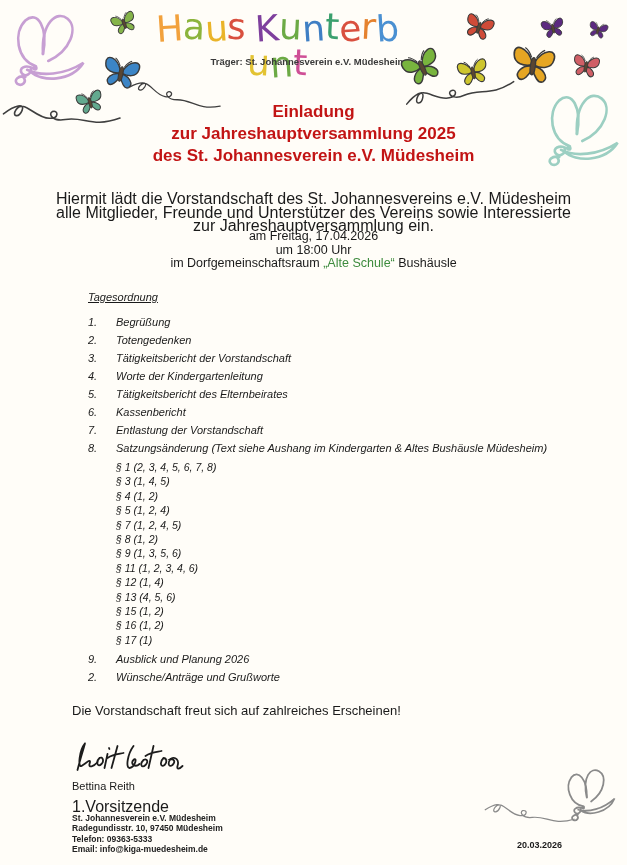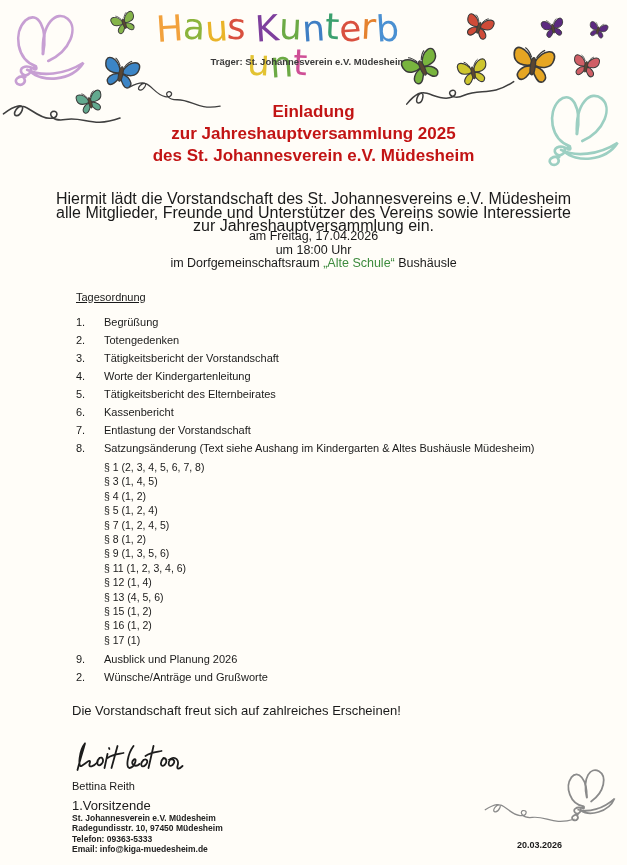--- a/index.html
+++ b/index.html
@@ -16,31 +16,31 @@
   
   .title{position:absolute;top:101px;left:0;width:100%;text-align:center;
          font-size:17px;font-weight:bold;line-height:22px;}
   
   .intro{position:absolute;top:192px;left:53px;width:521px;text-align:center;
          font-size:16px;line-height:13.5px;}
   
   .event{position:absolute;top:230px;left:0;width:100%;text-align:center;
          font-size:12.5px;font-weight:normal;line-height:13.5px;}
   
-  .agenda{position:absolute;top:291px;left:76px;width:500px;font-size:11px;}
+  .agenda{position:absolute;top:291px;left:88px;width:500px;font-size:11px;font-style:italic;}
   .agenda-heading{text-decoration:underline;margin-bottom:13px;}
   .agenda-row{margin-bottom:6px;line-height:12px;}
   .agenda-row .num{display:inline-block;width:28px;}
   .sub-list{padding-left:28px;margin:2px 0 6px 0;}
   .sub-row{line-height:14.4px;font-size:10.5px;}
   
   .closing{position:absolute;top:703px;left:72px;font-size:13px;}
   .signature-svg{position:absolute;left:70px;top:734px;width:118px;height:46px;}
   .sig-name{position:absolute;left:72px;top:780px;font-size:11px;}
-  .sig-role{position:absolute;left:72px;top:798px;font-size:13px;}
+  .sig-role{position:absolute;left:72px;top:798px;font-size:16px;}
   
   .footer{position:absolute;left:72px;top:813px;font-size:8.5px;line-height:10.3px;color:#222;font-weight:bold;}
   .footer-date{position:absolute;left:517px;top:840px;font-size:9px;font-weight:bold;}
   
   .bf{position:absolute;overflow:visible;}
 </style>
 </head>
 <body>
 
 <svg width="0" height="0" style="position:absolute" aria-hidden="true">

